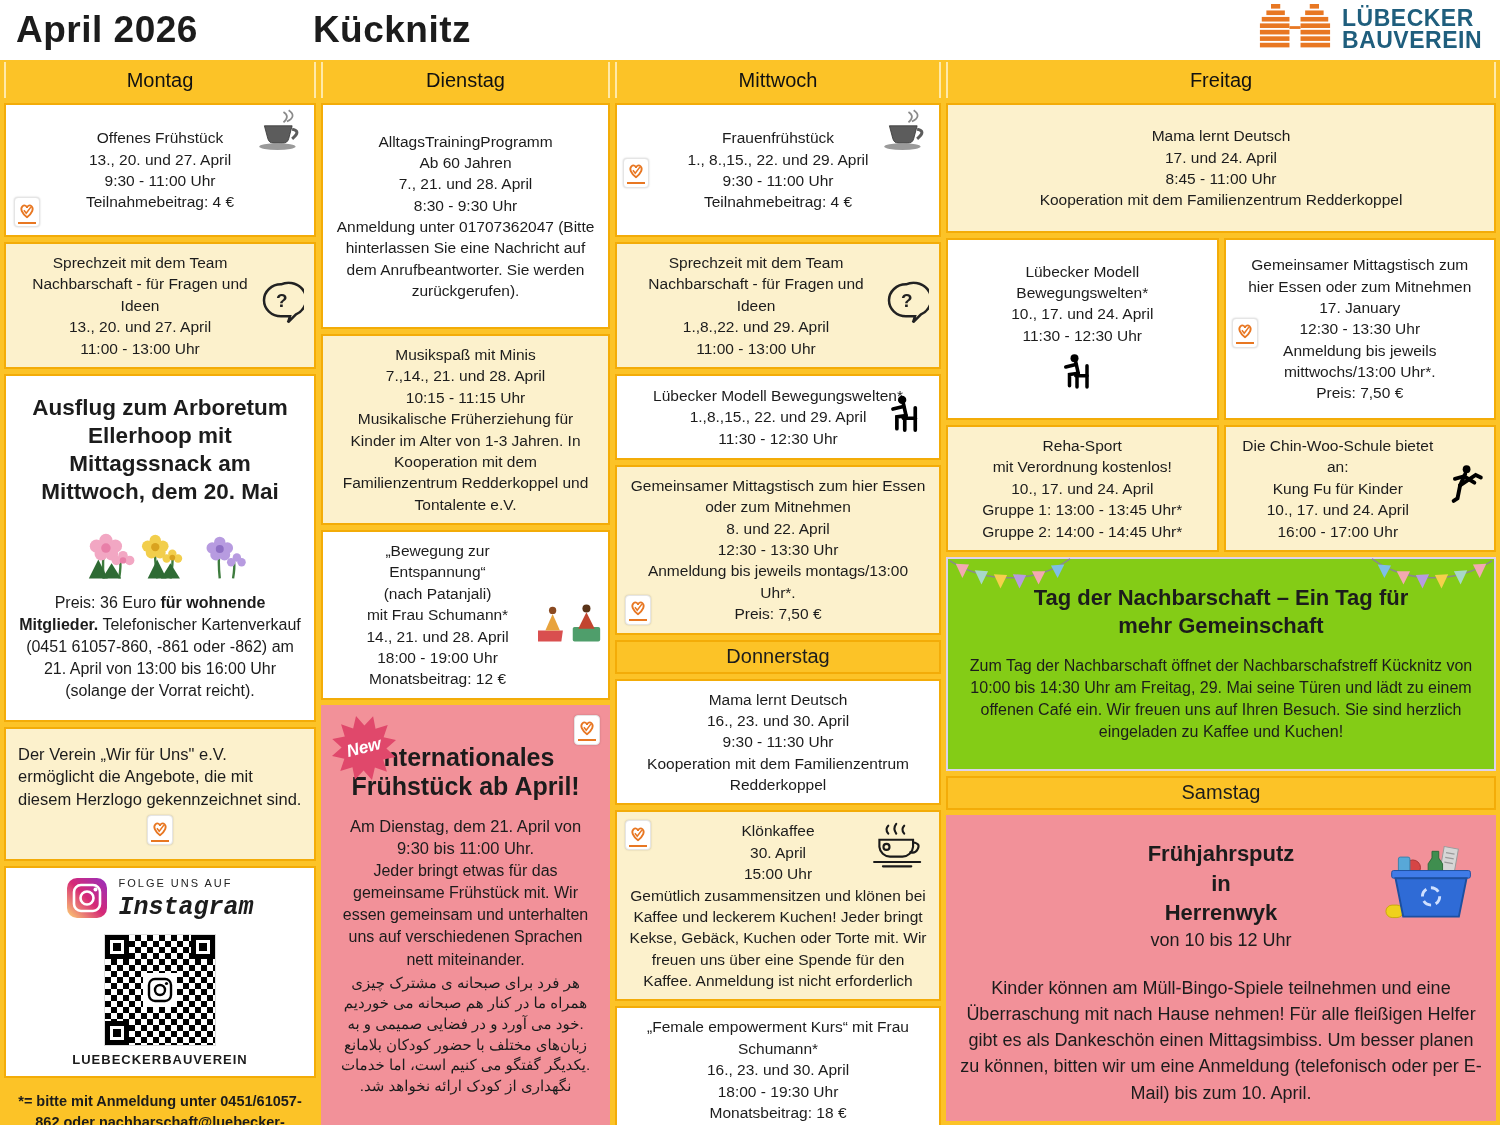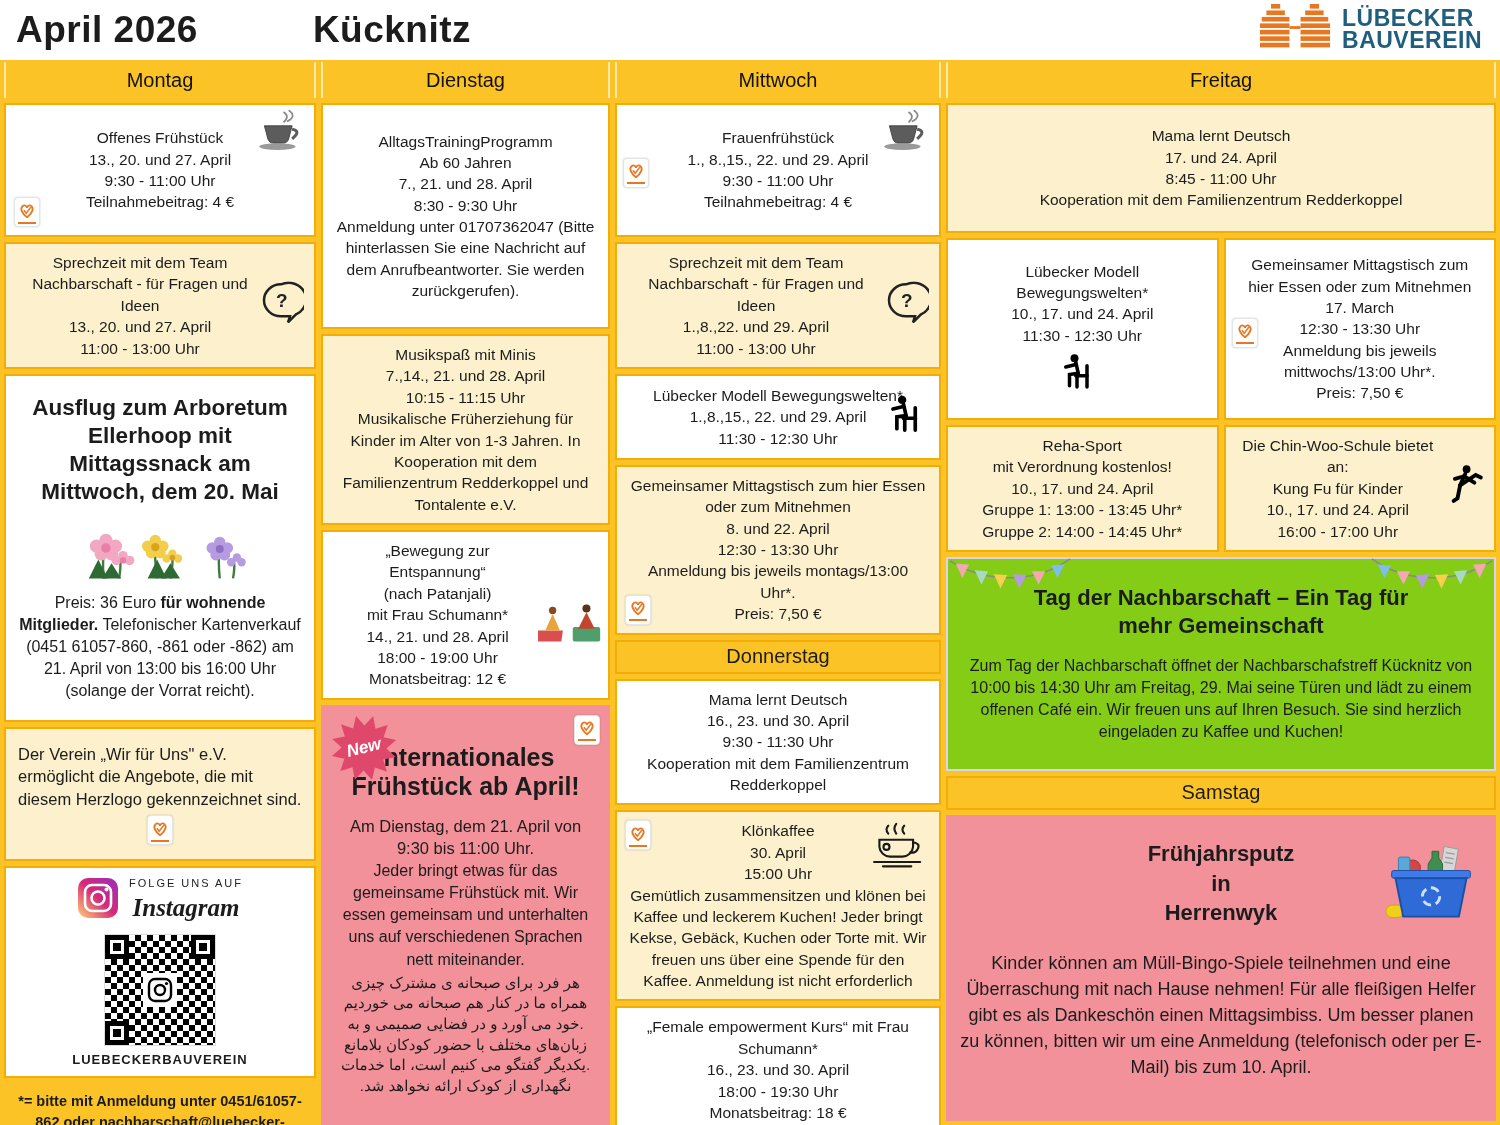--- a/index.html
+++ b/index.html
@@ -93,21 +93,21 @@
   .bunt-r{ right:-2px; top:-2px; transform:scaleX(-1); }
   .new-badge{
     position:absolute; top:8px; left:8px; width:66px; height:66px; background:#E0486B;
     clip-path:polygon(100% 50%,82.8% 58.8%,93.3% 75%,74% 74%,75% 93.3%,58.8% 82.8%,50% 100%,41.2% 82.8%,25% 93.3%,26% 74%,6.7% 75%,17.2% 58.8%,0% 50%,17.2% 41.2%,6.7% 25%,26% 26%,25% 6.7%,41.2% 17.2%,50% 0%,58.8% 17.2%,75% 6.7%,74% 26%,93.3% 25%,82.8% 41.2%);
     display:flex; align-items:center; justify-content:center;
     color:#fff; font-style:italic; font-weight:bold; font-size:17px; transform:rotate(-14deg);
   }
   
   .ig-row{ display:flex; align-items:center; gap:10px; margin-bottom:8px; }
   .ig-follow{ font-size:11px; letter-spacing:2px; color:#222; text-align:left; }
-  .ig-script{ font-family:Liberation Serif, serif; font-style:italic; font-weight:bold; font-size:25px; text-align:center; }
+  .ig-script{ font-family:Liberation Mono, monospace; font-style:italic; font-weight:bold; font-size:25px; text-align:center; }
   .qr{
     position:relative; width:112px; height:112px; background:#fff; border:1px solid #ddd; margin:0 auto;
     background-image:
       linear-gradient(45deg,#000 25%,transparent 25%,transparent 75%,#000 75%),
       linear-gradient(45deg,#000 25%,transparent 25%,transparent 75%,#000 75%);
     background-size:12px 12px; background-position:0 0,6px 6px;
   }
   .qr .finder{ position:absolute; width:24px; height:24px; border:5px solid #000; background:#fff; }
   .qr .finder::after{ content:""; position:absolute; inset:3px; background:#000; }
   .qr .f-tl{ top:0; left:0; } .qr .f-tr{ top:0; right:0; } .qr .f-bl{ bottom:0; left:0; }
@@ -511,21 +511,21 @@
         </div>
         <div class="cell">
           <span class="abs heart-ml heart-logo">
             <svg width="20" height="20" viewBox="0 0 26 26">
                 <path d="M13 21 C6 16 4 10 7 7 C10 4 13 7 13 9 C13 7 16 4 19 7 C22 10 20 16 13 21Z" fill="none" stroke="#E87722" stroke-width="2.4"></path>
                 <path d="M9 12 l3 4 l6 -8" fill="none" stroke="#E87722" stroke-width="2"></path>
               </svg>
             <span class="cap"></span>
           </span>
           <span class="ln">Gemeinsamer Mittagstisch zum hier Essen oder zum Mitnehmen</span>
-          <span class="ln">17. March</span>
+          <span class="ln">17. January</span>
           <span class="ln">12:30 - 13:30 Uhr</span>
           <span class="ln">Anmeldung bis jeweils mittwochs/13:00 Uhr*.</span>
           <span class="ln">Preis: 7,50 €</span>
         </div>
       </div>
 
       <div class="pair h-fri3" style="display:flex;">
         <div class="cell cream">
           <span class="ln">Reha-Sport</span>
           <span class="ln">mit Verordnung kostenlos!</span>
@@ -592,18 +592,19 @@
             <rect x="15" y="14" width="12" height="17" rx="2" fill="#58A8D8" stroke="#3A7FAA"></rect>
             <rect x="2" y="64" width="18" height="13" rx="6.5" fill="#EFD11C" stroke="#C9A80A"></rect>
             <rect x="8" y="28" width="82" height="8" rx="2" fill="#3F7BE8" stroke="#1C4FA0"></rect>
             <path d="M12 36 L86 36 L78 76 L20 76 Z" fill="#2F6BD6" stroke="#1C4FA0" stroke-width="2"></path>
             <circle cx="49" cy="55" r="9" stroke="#cfe0ff" stroke-width="3" fill="none" stroke-dasharray="9 5"></circle>
           </svg>
         </span>
         <span class="ln sat-title">Frühjahrsputz</span>
         <span class="ln sat-title">in</span>
         <span class="ln sat-title">Herrenwyk</span>
+        <span class="ln sat-date">von 10 bis 12 Uhr</span>
         <span class="ln sat-body">Kinder können am Müll-Bingo-Spiele teilnehmen und eine Überraschung mit nach Hause nehmen! Für alle fleißigen Helfer gibt es als Dankeschön einen Mittagsimbiss. Um besser planen zu können, bitten wir um eine Anmeldung (telefonisch oder per E-Mail) bis zum 10. April.</span>
       </div>
     </div>
 
   </div>
 </div>
 
 </body></html>

